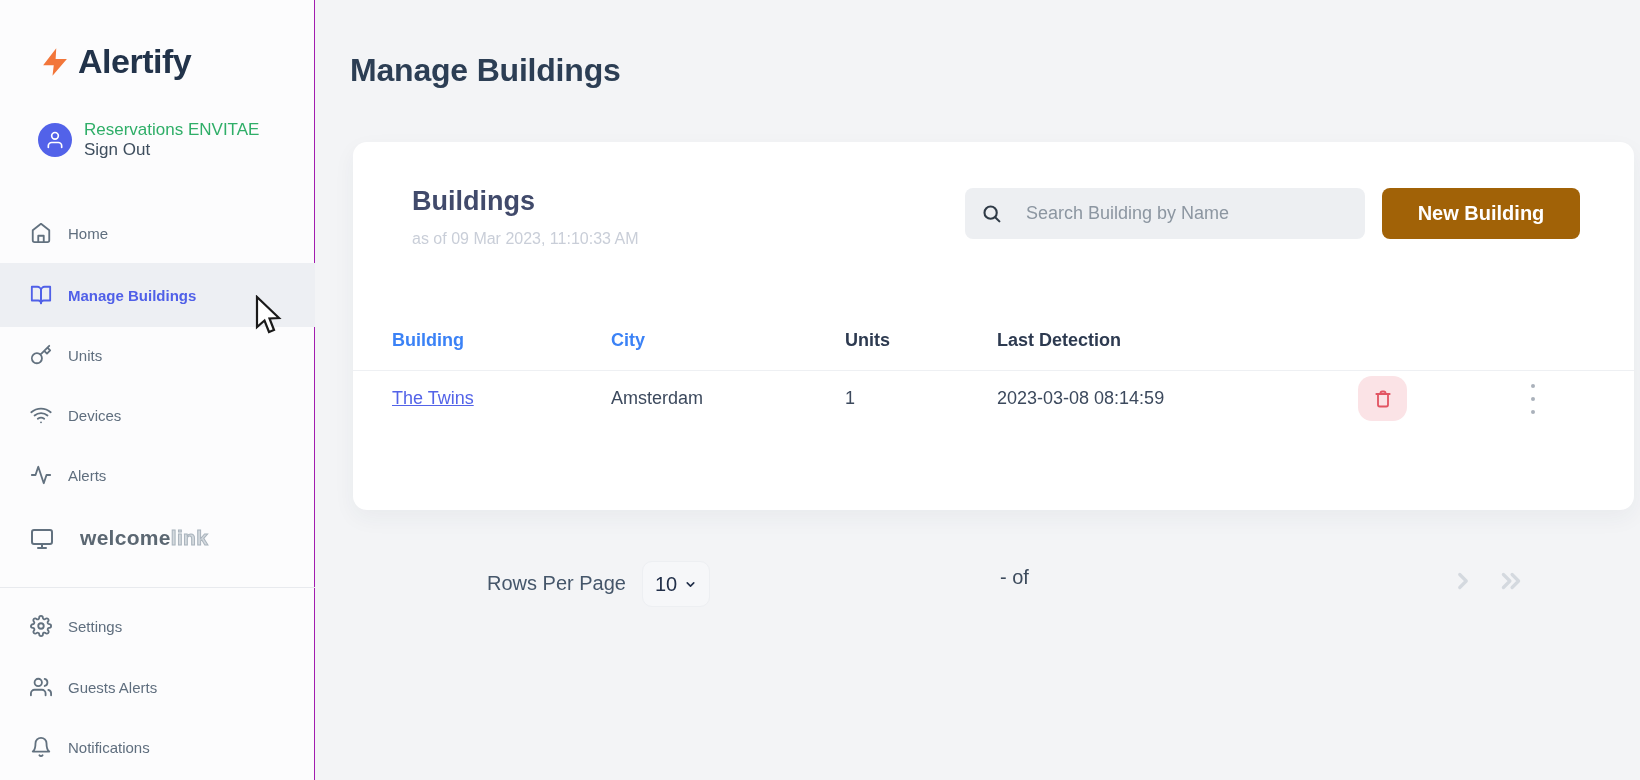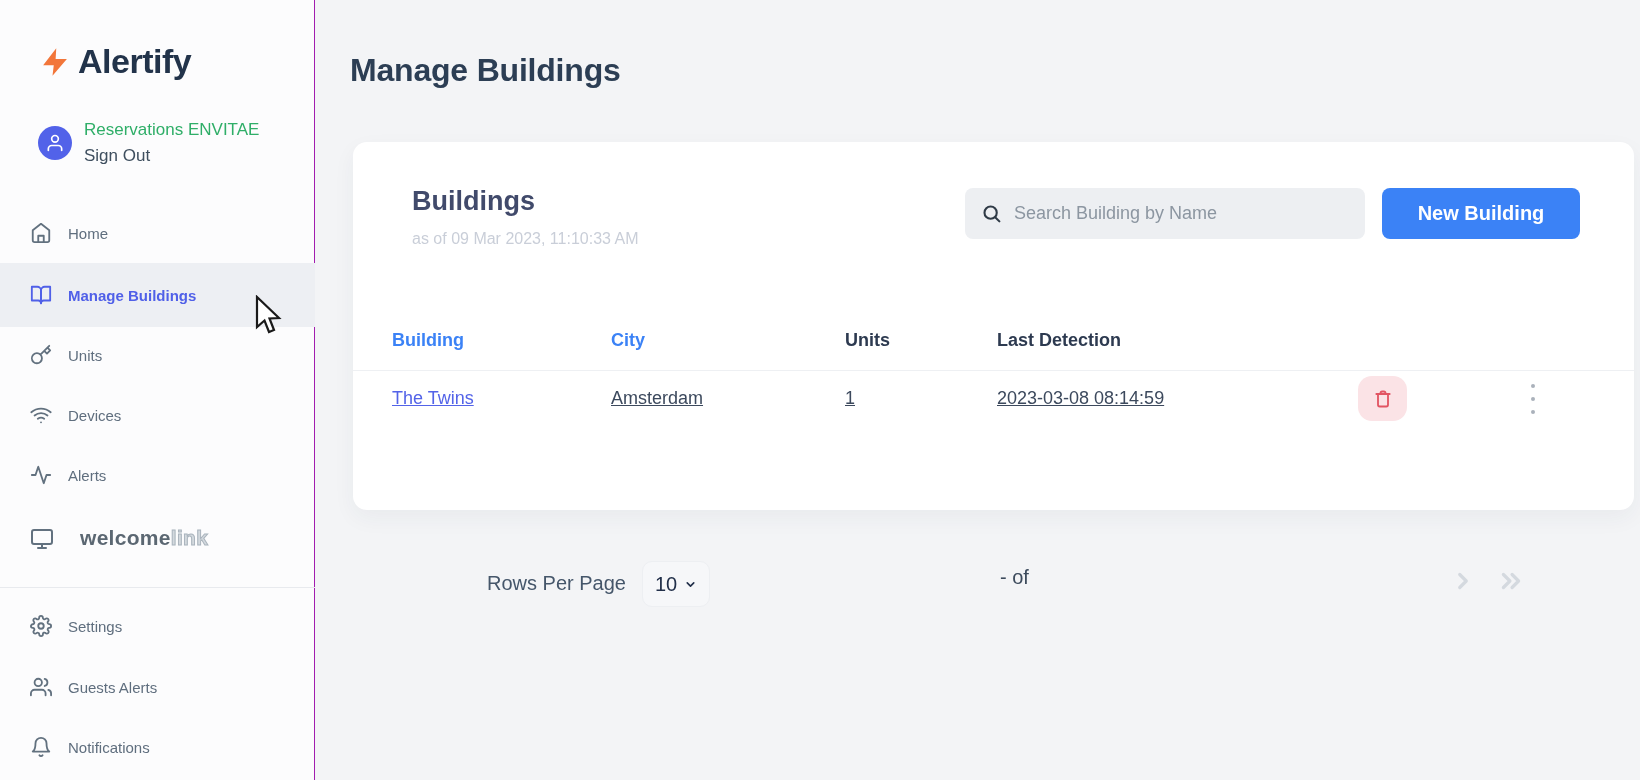--- a/index.html
+++ b/index.html
@@ -15,21 +15,21 @@
 
   
   .sidebar {
     position: absolute; left: 0; top: 0; width: 315px; height: 780px;
     background: #fcfcfd; border-right: 1px solid #a21caf;
   }
   .logo { position: absolute; left: 40px; top: 42px; display: flex; align-items: center; gap: 8px; }
   .logo-text { font-size: 34px; font-weight: bold; color: #22334a; letter-spacing: -0.5px; }
   .user-block { position: absolute; left: 38px; top: 120px; display: flex; gap: 12px; align-items: center; }
   .avatar { width: 34px; height: 34px; border-radius: 50%; background: #5262e9; display: flex; align-items: center; justify-content: center; }
-  .user-name { font-size: 17px; color: #2fae68; margin-bottom: 6px; }
+  .user-name { font-size: 17px; color: #2fae68; }
   .sign-out { font-size: 17px; color: #3e4e5e; }
 
   .nav-item {
     position: absolute; left: 0; width: 315px; height: 64px;
     display: flex; align-items: center; cursor: pointer;
   }
   .nav-item .nav-icon { position: absolute; left: 30px; width: 22px; height: 22px; color: #62717f; }
   .nav-item .nav-label { position: absolute; left: 68px; font-size: 15px; color: #5f6e7e; }
   .nav-item.active { background: #edeff3; }
   .nav-item.active .nav-icon { color: #5060e8; }
@@ -48,49 +48,49 @@
   .card {
     position: absolute; left: 353px; top: 142px; width: 1281px; height: 368px;
     background: #ffffff; border-radius: 14px;
     box-shadow: 0 8px 22px rgba(45,58,80,0.05);
   }
   .card-title { position: absolute; left: 59px; top: 44px; font-size: 27px; font-weight: bold; color: #414a6b; }
   .card-asof { position: absolute; left: 59px; top: 88px; font-size: 16px; color: #c9ced8; }
 
   .search-box {
     position: absolute; left: 612px; top: 46px; width: 400px; height: 51px;
-    background: #edeff2; border-radius: 8px; display: flex; align-items: center; padding: 0 16px; gap: 12px;
+    background: #edeff2; border-radius: 8px; display: flex; align-items: center; padding: 0 16px; gap: 24px;
   }
   .search-box input {
     flex: 1; border: none; outline: none; background: transparent;
     font-size: 18px; color: #3a4656; font-family: "Liberation Sans", sans-serif;
   }
   .search-box input::placeholder { color: #8c96a1; }
   .new-building-btn {
     position: absolute; left: 1029px; top: 46px; width: 198px; height: 51px;
-    background: #3b82f6; color: #ffffff; border: none; border-radius: 8px;
+    background: #a16207; color: #ffffff; border: none; border-radius: 8px;
     font-size: 20px; font-weight: bold; font-family: "Liberation Sans", sans-serif;
     cursor: pointer; display: flex; align-items: center; justify-content: center;
   }
 
   .thead { position: absolute; top: 178px; height: 40px; width: 100%; font-size: 18px; font-weight: bold; }
   .thead .col, .trow .col { position: absolute; line-height: 40px; white-space: nowrap; }
   .col-building { left: 39px; }
   .col-city { left: 258px; }
   .col-units { left: 492px; }
   .col-detection { left: 644px; }
   .th-sorted { color: #3b82f6; cursor: pointer; }
   .th-plain { color: #2d3a50; cursor: pointer; }
 
   .row-divider { position: absolute; left: 0; top: 228px; width: 100%; height: 1px; background: #eef0f3; }
 
   .trow { position: absolute; top: 234px; height: 44px; width: 100%; font-size: 18px; }
   .trow .col { line-height: 44px; }
   .cell-link { color: #5363e8; cursor: pointer; text-decoration: underline; }
-  .cell-text { color: #3c495d; text-decoration: underline; }
+  .cell-text { color: #3c495d; }
 
   .trash-btn {
     position: absolute; left: 1005px; top: 234px; width: 49px; height: 45px;
     background: #fbe3e6; border: none; border-radius: 14px; cursor: pointer;
     display: flex; align-items: center; justify-content: center;
   }
   .kebab {
     position: absolute; left: 1172px; top: 240px; width: 16px; height: 34px;
     display: flex; flex-direction: column; align-items: center; justify-content: space-between;
     cursor: pointer; padding: 2px 0;

